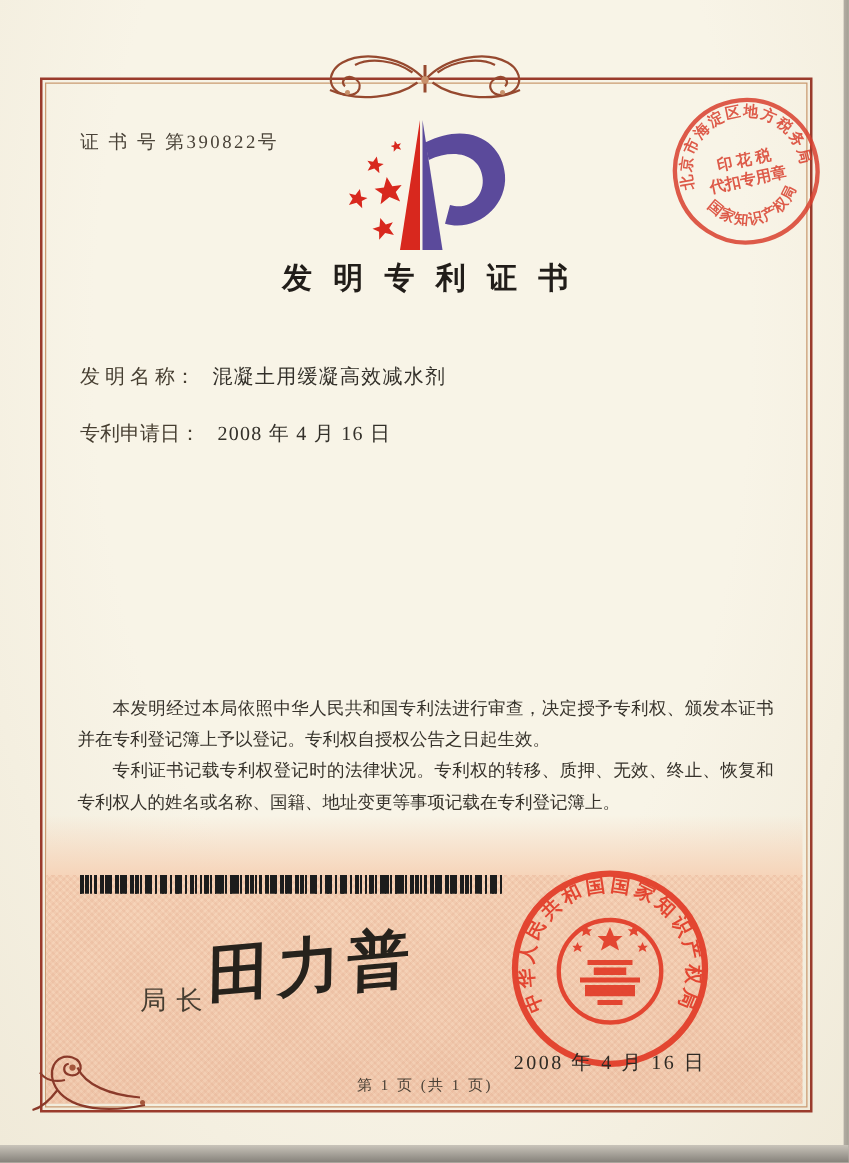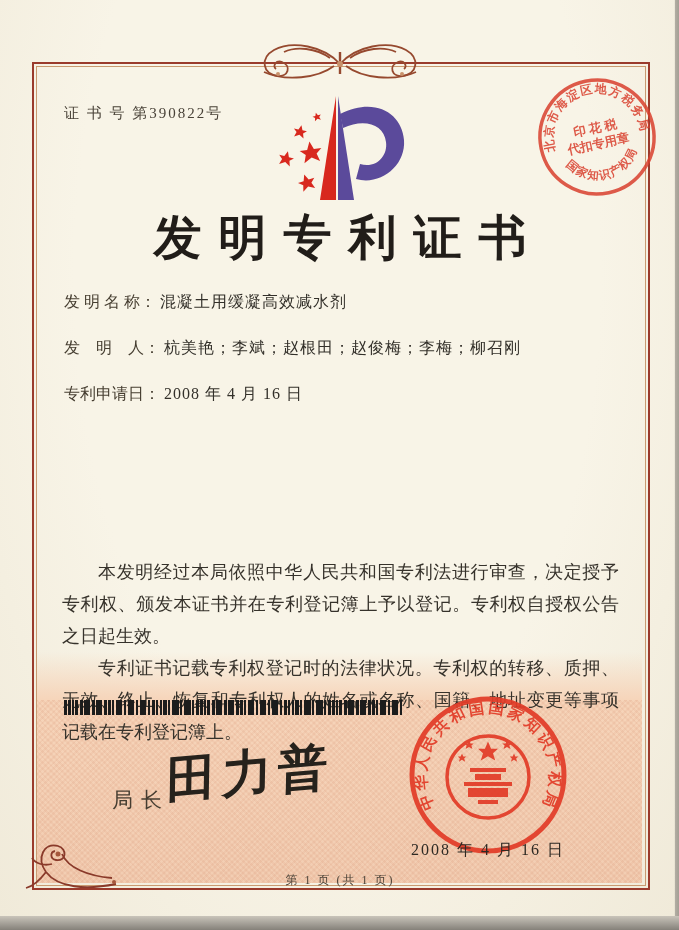--- a/index.html
+++ b/index.html
@@ -20,43 +20,43 @@
   .pink-solid{position:absolute;left:0;top:48px;right:0;bottom:0;background:
     repeating-linear-gradient(45deg, rgba(193,96,60,.07) 0 2px, transparent 2px 4px),
     repeating-linear-gradient(-45deg, rgba(193,96,60,.07) 0 2px, transparent 2px 4px),
     linear-gradient(180deg,#f6d4b9,#f2cdb2);}
   .pink-fade{position:absolute;left:0;top:0;right:0;height:49px;
     background:linear-gradient(180deg, rgba(246,212,185,0), #f6d4b9);}
   .cert-number{position:absolute;left:64px;top:104px;font-size:15px;
     color:#494238;letter-spacing:2px;}
   .logo{position:absolute;left:262px;top:92px;}
   .title{position:absolute;left:32px;top:206px;width:616px;text-align:center;
-    font-size:48px;font-weight:bold;color:#211d19;letter-spacing:17px;text-indent:17px;}
+    font-size:24px;font-weight:bold;color:#211d19;letter-spacing:17px;text-indent:17px;}
   .fields{position:absolute;left:64px;top:290px;width:560px;}
   .field{display:flex;margin-bottom:22px;font-size:16px;line-height:24px;}
   .flabel{color:#463e31;white-space:pre;flex:0 0 auto;}
-  .fvalue{color:#33302a;letter-spacing:1px;margin-left:4px;}
-  .body-text{position:absolute;left:62px;top:556px;width:557px;font-size:18px;
+  .fvalue{color:#33302a;letter-spacing:1px;margin-left:14px;}
+  .body-text{position:absolute;left:62px;top:556px;width:557px;font-size:14px;
     line-height:1.78;color:#36322b;text-align:justify;z-index:3;}
   .body-text p{margin:0;text-indent:2em;}
   .barcode{position:absolute;left:64px;top:700px;width:338px;height:15px;z-index:3;
     background:
      repeating-linear-gradient(90deg,#1c1c1c 0 2px,transparent 2px 4px),
      repeating-linear-gradient(90deg,#1c1c1c 0 1px,transparent 1px 6px),
      repeating-linear-gradient(90deg,#1c1c1c 0 3px,transparent 3px 11px);}
   .signer-title{position:absolute;left:112px;top:786px;font-size:21px;
     letter-spacing:8px;color:#453d31;z-index:3;text-align:center;}
   .signature{position:absolute;left:166px;top:740px;font-size:50px;font-weight:bold;
     color:#26221c;transform:rotate(-5deg) skewX(-6deg);letter-spacing:6px;z-index:3;
     font-family:"Liberation Serif","DejaVu Serif",serif;}
   .seal{position:absolute;left:405px;top:692px;z-index:4;opacity:.92;}
   .seal-date{position:absolute;left:400px;top:840px;width:176px;text-align:center;
     font-size:16px;letter-spacing:2px;color:#2e2a24;z-index:5;}
   .footer-page{position:absolute;left:32px;top:860px;width:616px;text-align:center;
-    font-size:12px;letter-spacing:2px;color:#4a4136;z-index:3;margin-top:12px;}
+    font-size:12px;letter-spacing:2px;color:#4a4136;z-index:3;}
   .tax-stamp{position:absolute;left:530px;top:70px;z-index:6;opacity:.85;
     transform:rotate(-12deg);}
   .ornament-top{position:absolute;left:234px;top:34px;z-index:2;}
   .flourish-bl{position:absolute;left:16px;top:820px;z-index:4;}
 </style>
 </head>
 <body>
 
 <div class="page">
   <div class="paper"></div>
@@ -120,24 +120,20 @@
   </svg>
 
   <div class="title">发明专利证书</div>
 
   <div class="fields">
     <div class="field">
       <span class="flabel">发 明 名 称：</span>
       <span class="fvalue">混凝土用缓凝高效减水剂</span>
     </div>
     <div class="field">
-      <span class="flabel">发　明　人：</span>
-      <span class="fvalue">杭美艳；李斌；赵根田；赵俊梅；李梅；柳召刚</span>
-    </div>
-    <div class="field">
       <span class="flabel">专利申请日：</span>
       <span class="fvalue">2008 年 4 月 16 日</span>
     </div>
   </div>
 
   <div class="body-text">
     <p>本发明经过本局依照中华人民共和国专利法进行审查，决定授予专利权、颁发本证书并在专利登记簿上予以登记。专利权自授权公告之日起生效。</p>
     <p>专利证书记载专利权登记时的法律状况。专利权的转移、质押、无效、终止、恢复和专利权人的姓名或名称、国籍、地址变更等事项记载在专利登记簿上。</p>
   </div>
 

